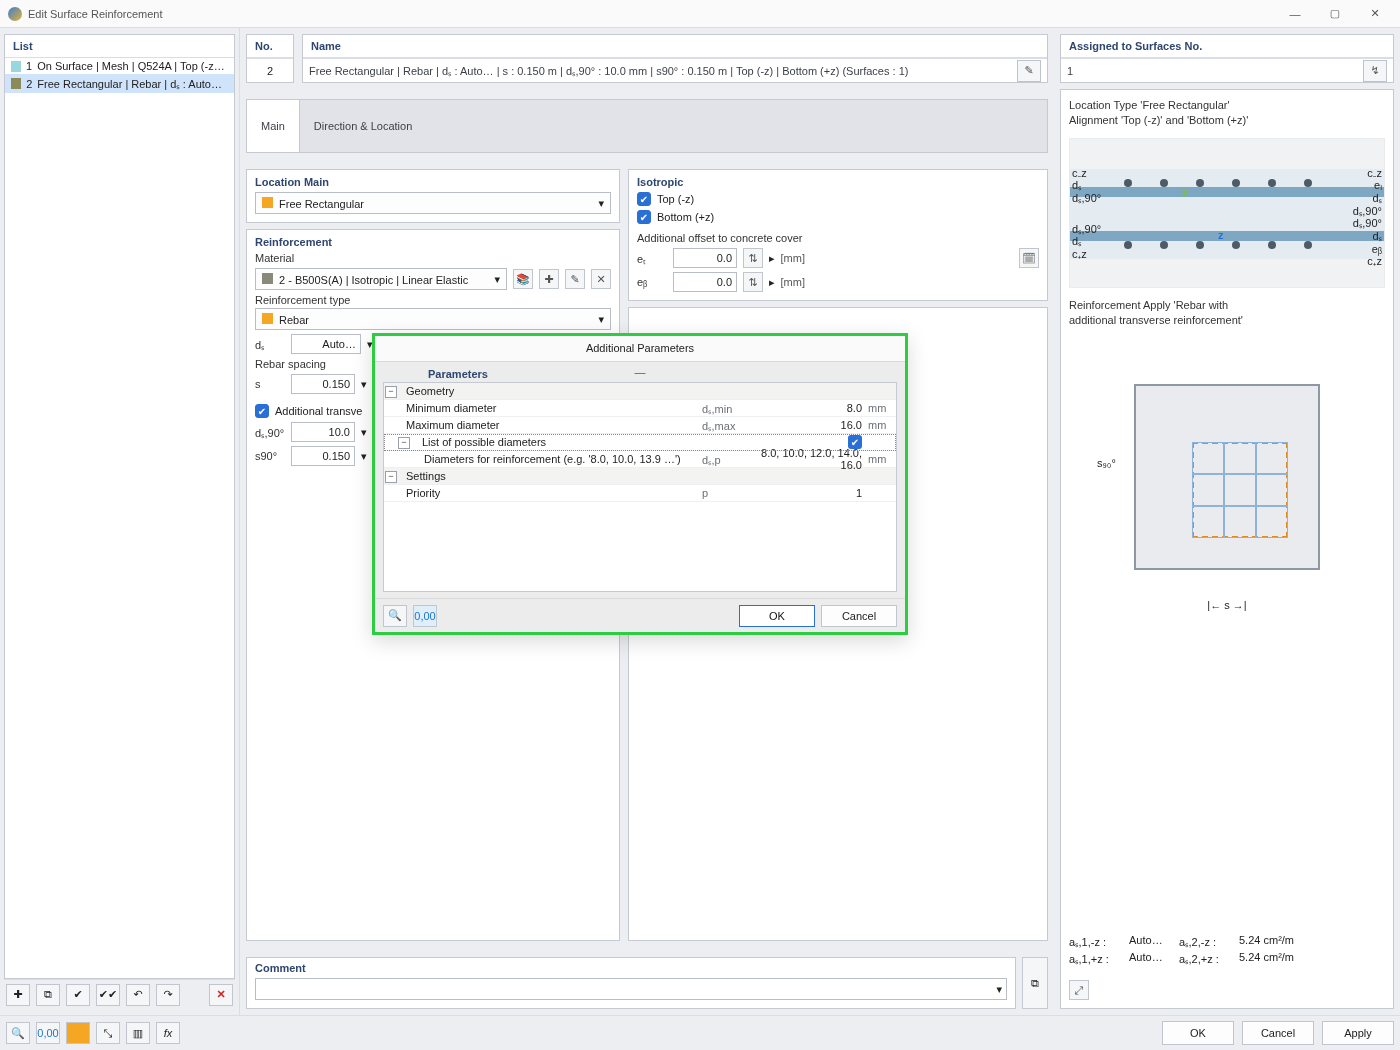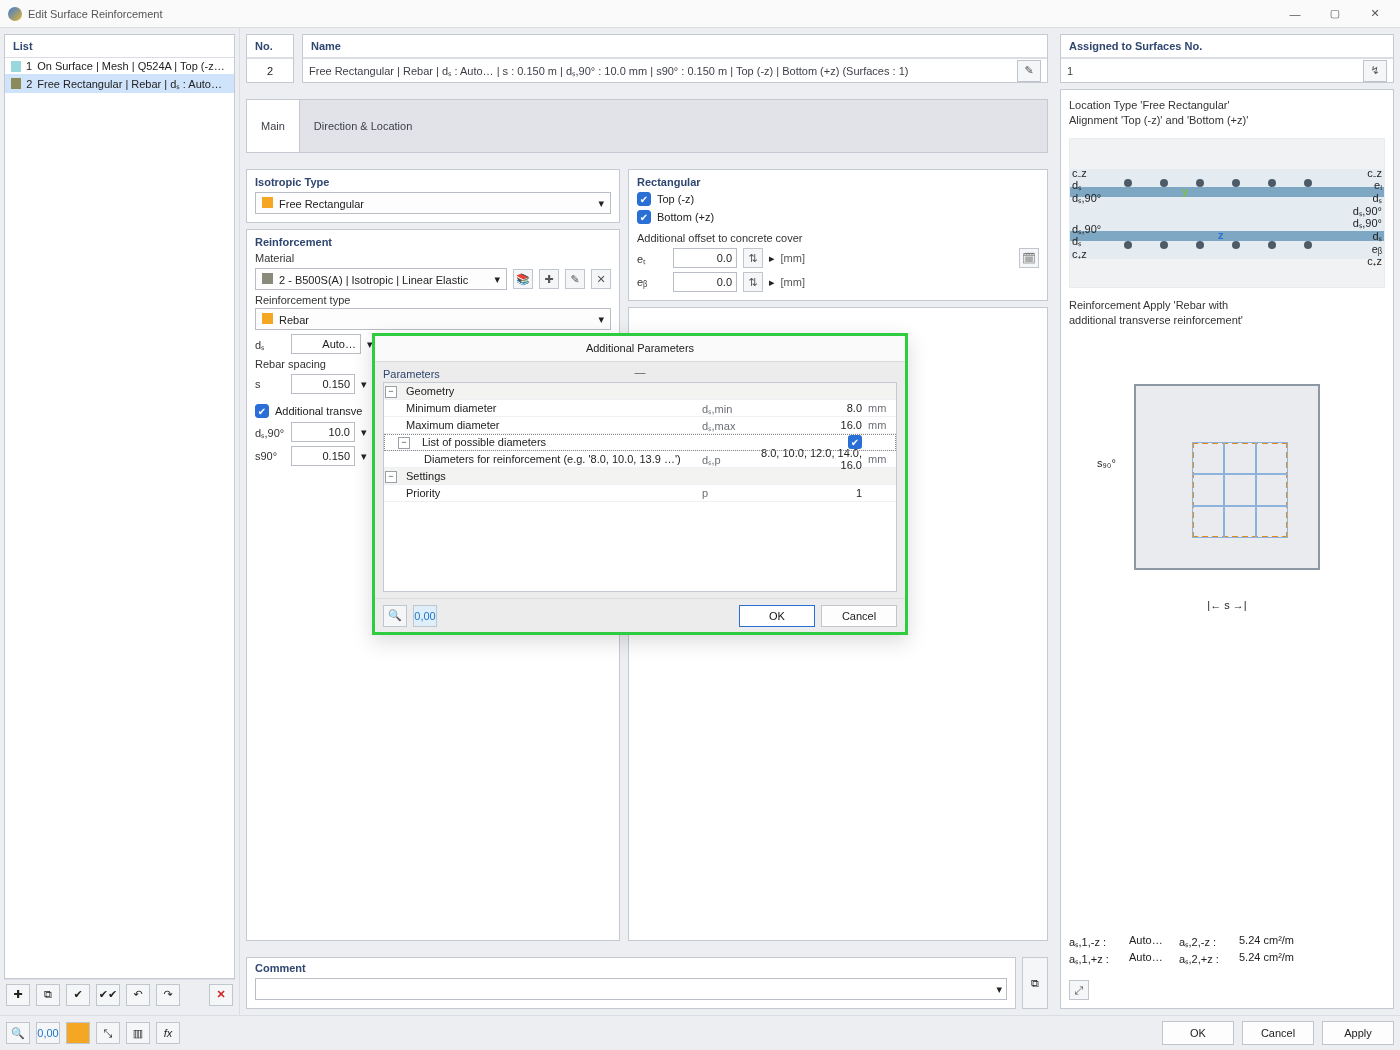--- a/index.html
+++ b/index.html
@@ -91,21 +91,21 @@
 .footer{height:35px;border-top:1px solid var(--border2);display:flex;align-items:center;padding:0 6px;gap:8px;}
 .footer .left{display:flex;gap:6px;}
 .footer .spacer{flex:1;}
 .btn{min-width:72px;height:24px;border:1px solid #c1c5cd;background:#fdfdfd;display:flex;align-items:center;justify-content:center;}
 
 
 .modal{position:absolute;left:372px;top:333px;width:536px;height:302px;border:3px solid #2ecc40;background:#ececec;box-shadow:0 6px 20px rgba(0,0,0,.15);display:flex;flex-direction:column;z-index:20;}
 .mtitle{height:26px;background:#fafafa;border-bottom:1px solid #d9d9d9;display:flex;align-items:center;padding:0 8px;gap:6px;flex-direction:column;}
 .mtitle .spacer{flex:1;}
 .mbody{padding:6px 8px;flex:1;display:flex;flex-direction:column;}
-.mhdr{color:var(--header);font-weight:400;margin-bottom:2px;}
+.mhdr{color:var(--header);font-weight:700;margin-bottom:2px;margin-left:45px;}
 .tree{border:1px solid var(--border);background:#fff;flex:1;overflow:auto;font-size:11px;}
 .trow{display:flex;align-items:center;height:17px;border-bottom:1px solid #eef0f3;}
 .tlab{flex:1;padding-left:4px;white-space:nowrap;overflow:hidden;text-overflow:ellipsis;}
 .tsym{width:46px;color:#6b6f77;}
 .tval{width:120px;text-align:right;padding-right:6px;}
 .tu{width:28px;color:#6b6f77;}
 .group{background:#f3f3f1;}
 .ind1{padding-left:22px;}
 .ind2{padding-left:40px;}
 .toggler{width:12px;height:12px;border:1px solid #9aa0a8;display:inline-flex;align-items:center;justify-content:center;margin-right:4px;font-size:9px;line-height:1;color:#444;background:#fff;}
@@ -174,21 +174,21 @@
     </div>
 
     <div class="tabs">
       <div class="tab active">Main</div>
       <div class="tab">Direction &amp; Location</div>
     </div>
 
     <div class="panes">
       <div class="paneL">
         <div class="fbox">
-          <div class="ftitle">Isotropic Type</div>
+          <div class="ftitle">Location Main</div>
           <div class="dd">
             <span><span class="orsw"></span><span>Free Rectangular</span></span>
             <span>▾</span>
           </div>
         </div>
 
         <div class="fbox" style="flex:1;">
           <div class="ftitle">Reinforcement</div>
           <div class="sublbl">Material</div>
           <div class="row">
@@ -248,21 +248,21 @@
             <div class="spin">
                 <span>0.150</span>
               </div>
             <span>▾</span>
           </div>
         </div>
       </div>
 
       <div class="paneR">
         <div class="fbox">
-          <div class="ftitle">Rectangular</div>
+          <div class="ftitle">Isotropic</div>
           <div class="chk">
               <span class="cbox on">✔</span>
               <span>Top (-z)</span>
             </div>
           <div class="chk" style="margin-top:4px;">
               <span class="cbox on">✔</span>
               <span>Bottom (+z)</span>
             </div>
           <div class="sublbl" style="margin-top:8px;">Additional offset to concrete cover</div>
           <div class="row">

